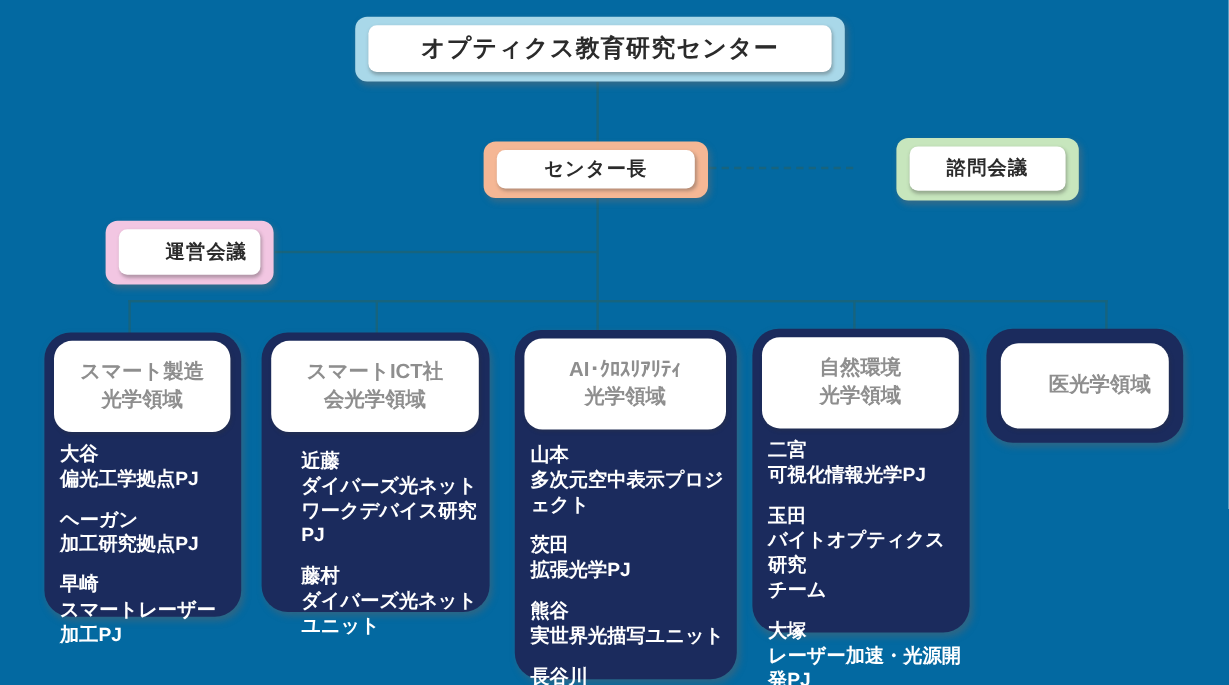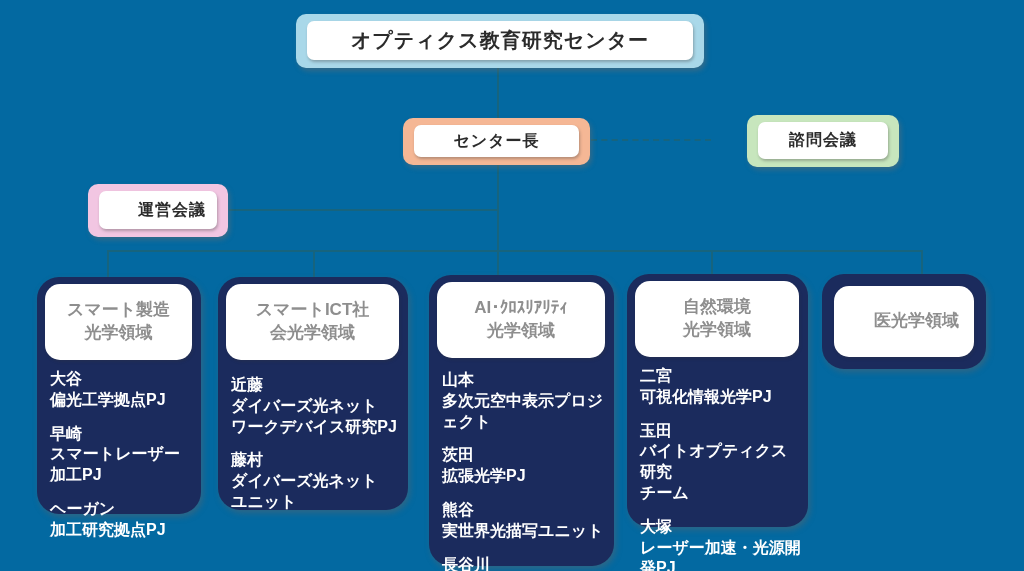--- a/index.html
+++ b/index.html
@@ -40,21 +40,21 @@
     border-radius:15px;display:flex;align-items:center;justify-content:center;text-align:center;
     color:#8e8e8e;font-size:17px;font-weight:bold;line-height:1.35;white-space:pre-line;
     box-shadow:1px 2px 3px rgba(50,50,50,.25);}
   .group-members{position:absolute;left:13px;right:7px;color:#ffffff;
     font-size:16px;font-weight:bold;line-height:1.3;}
   .member{margin-bottom:13px;}
   .member-project{white-space:pre-line;}
   #group-1{left:37px;top:277px;width:164px;height:237px;}
   #group-1 .group-members{top:92px;}
   #group-2{left:218px;top:277px;width:190px;height:233px;}
-  #group-2 .group-members{top:98px;}
+  #group-2 .group-members{top:98px;margin-left:20px;}
   #group-3{left:429px;top:275px;width:185px;height:291px;}
   #group-3 .group-members{top:95px;}
   #group-4{left:627px;top:274px;width:181px;height:253px;}
   #group-4 .group-members{top:92px;}
   #group-5{left:822px;top:274px;width:164px;height:95px;}
   #group-5 .group-title{top:12px;left:12px;right:12px;height:71px;padding-left:25px;}
 </style>
 </head>
 <body>
 
@@ -89,26 +89,26 @@
 
   <div class="group" id="group-1">
     <div class="group-title">スマート製造
 光学領域</div>
     <div class="group-members">
       <div class="member">
         <div class="member-name">大谷</div>
         <div class="member-project">偏光工学拠点PJ</div>
       </div>
       <div class="member">
+        <div class="member-name">ヘーガン</div>
+        <div class="member-project">加工研究拠点PJ</div>
+      </div>
+      <div class="member">
         <div class="member-name">早崎</div>
         <div class="member-project">スマートレーザー加工PJ</div>
-      </div>
-      <div class="member">
-        <div class="member-name">ヘーガン</div>
-        <div class="member-project">加工研究拠点PJ</div>
       </div>
     </div>
   </div>
 
   <div class="group" id="group-2">
     <div class="group-title">スマートICT社
 会光学領域</div>
     <div class="group-members">
       <div class="member">
         <div class="member-name">近藤</div>

